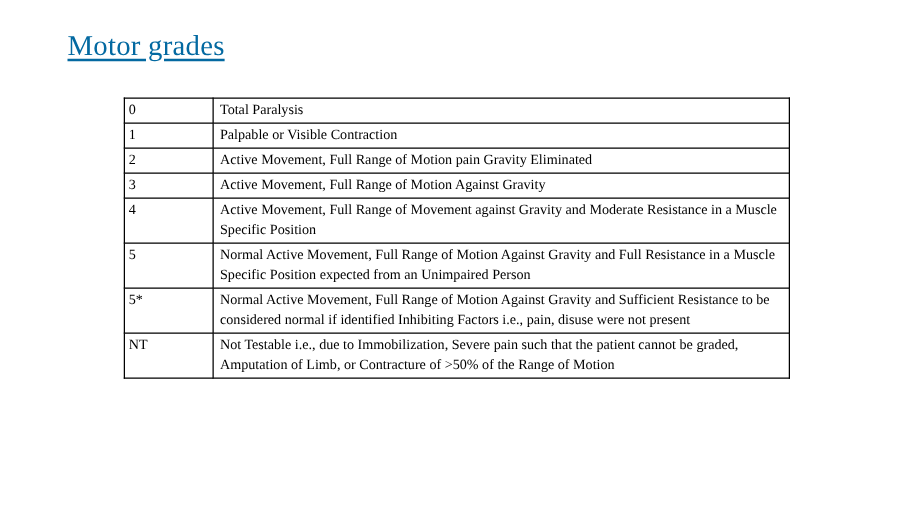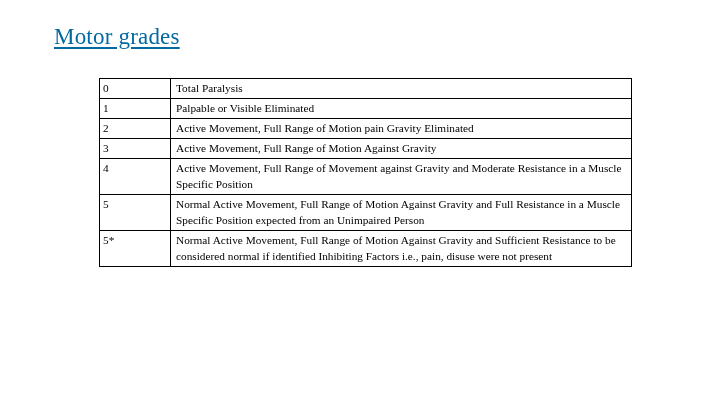--- a/index.html
+++ b/index.html
@@ -72,21 +72,21 @@
 
   <div class="grades-table-wrap">
     <table class="grades">
       <tbody>
         <tr>
           <td class="grade-cell">0</td>
           <td class="desc-cell">Total Paralysis</td>
         </tr>
         <tr>
           <td class="grade-cell">1</td>
-          <td class="desc-cell">Palpable or Visible Eliminated</td>
+          <td class="desc-cell">Palpable or Visible Contraction</td>
         </tr>
         <tr>
           <td class="grade-cell">2</td>
           <td class="desc-cell">Active Movement, Full Range of Motion pain Gravity Eliminated</td>
         </tr>
         <tr>
           <td class="grade-cell">3</td>
           <td class="desc-cell">Active Movement, Full Range of Motion Against Gravity</td>
         </tr>
         <tr>
@@ -94,17 +94,21 @@
           <td class="desc-cell">Active Movement, Full Range of Movement against Gravity and Moderate Resistance in a Muscle Specific Position</td>
         </tr>
         <tr>
           <td class="grade-cell">5</td>
           <td class="desc-cell">Normal Active Movement, Full Range of Motion Against Gravity and Full Resistance in a Muscle Specific Position expected from an Unimpaired Person</td>
         </tr>
         <tr>
           <td class="grade-cell">5*</td>
           <td class="desc-cell">Normal Active Movement, Full Range of Motion Against Gravity and Sufficient Resistance to be considered normal if identified Inhibiting Factors i.e., pain, disuse were not present</td>
         </tr>
+        <tr>
+          <td class="grade-cell">NT</td>
+          <td class="desc-cell">Not Testable i.e., due to Immobilization, Severe pain such that the patient cannot be graded, Amputation of Limb, or Contracture of &gt;50% of the Range of Motion</td>
+        </tr>
       </tbody>
     </table>
   </div>
 
 </div>
 
 </body></html>

